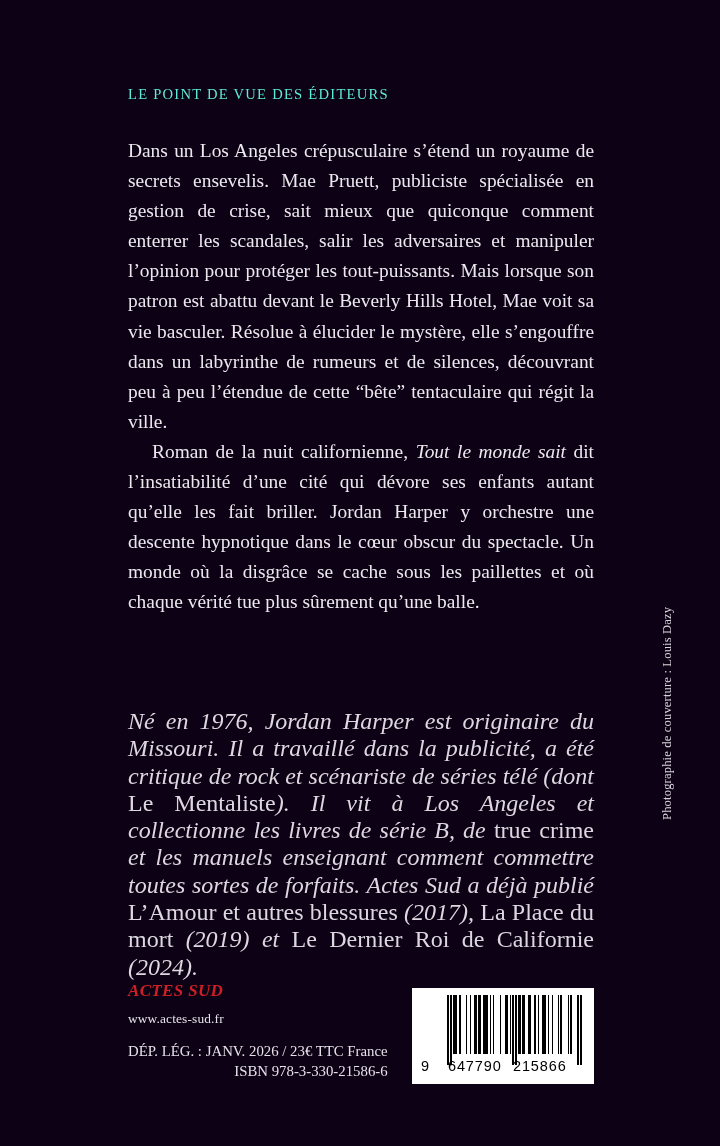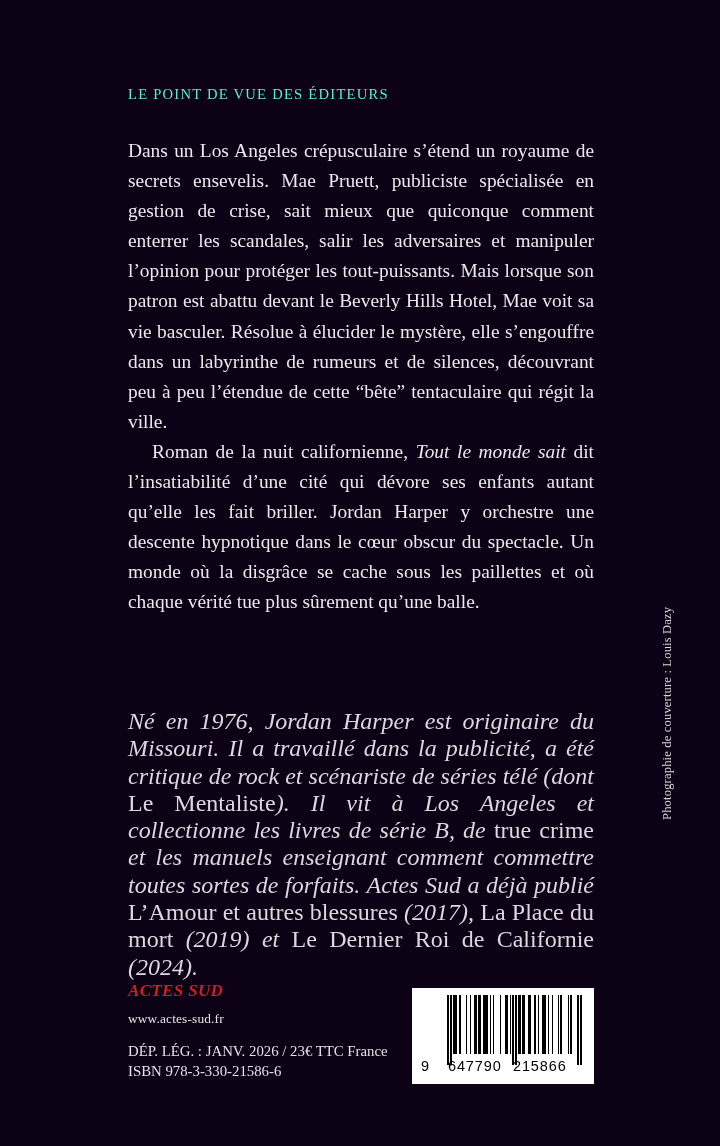--- a/index.html
+++ b/index.html
@@ -98,21 +98,21 @@
     letter-spacing: 0.01em;
   }
   .legal {
     position: absolute;
     left: 128px;
     top: 1042px;
     color: #e6e2e9;
     font-size: 14.8px;
     line-height: 19.6px;
   }
-  .legal div { white-space: nowrap; }
+  .legal div { white-space: nowrap; text-align: right; }
 
   
   .barcode-box {
     position: absolute;
     left: 412px;
     top: 988px;
     width: 182px;
     height: 96px;
     background: #ffffff;
     box-sizing: border-box;

